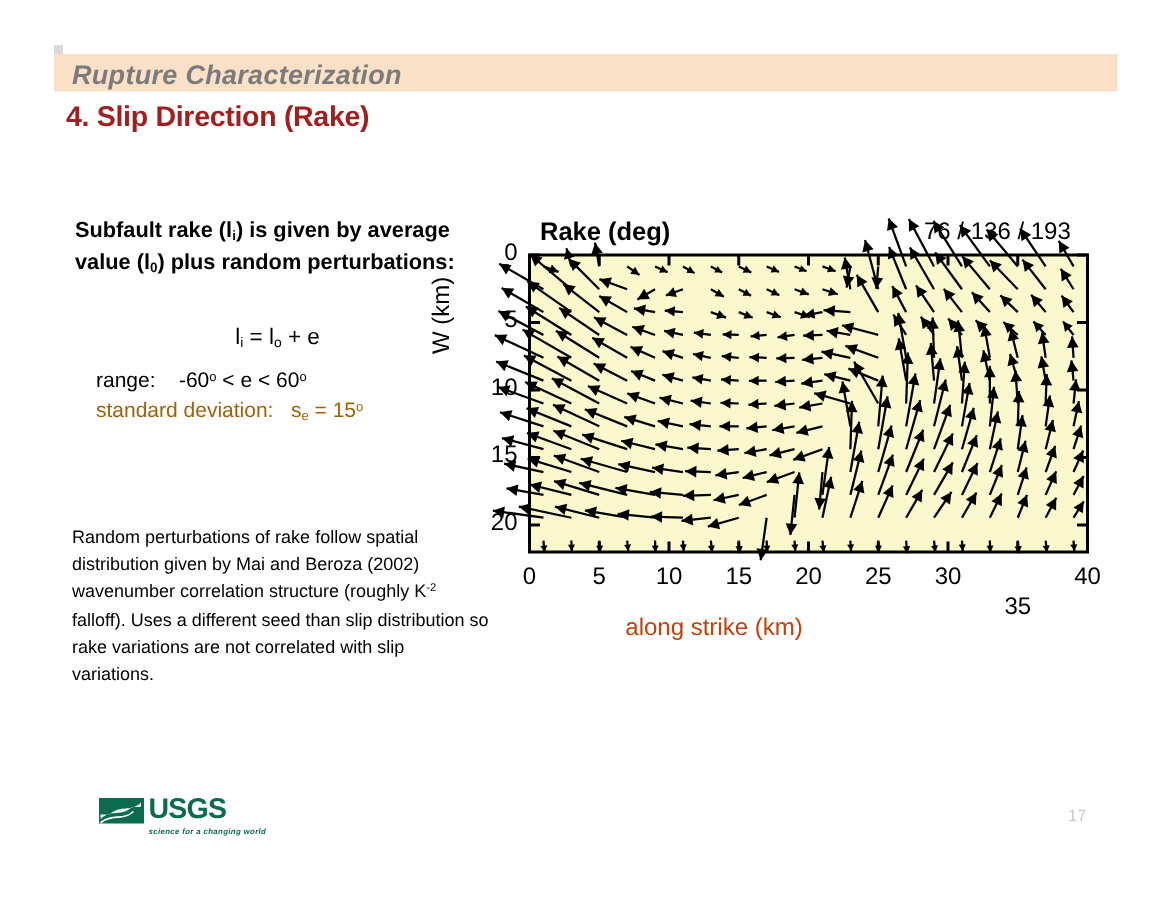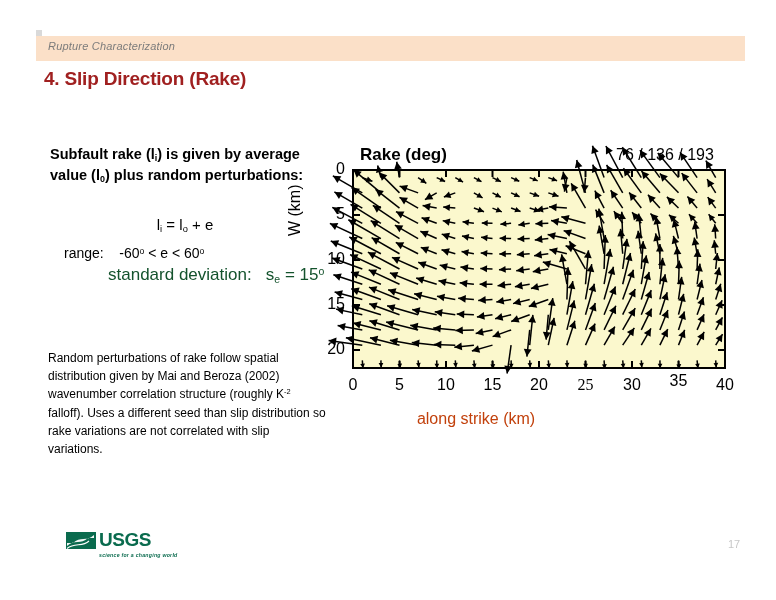--- a/index.html
+++ b/index.html
@@ -12,43 +12,44 @@
   #corner-marker{
     position:absolute;left:36px;top:30px;width:6px;height:6px;
     background:#d9d9d9;
   }
   #banner{
     position:absolute;left:36px;top:36px;width:709px;height:25px;
     background:#fbe0c8;
   }
   #banner-text{
     position:absolute;left:48px;top:40px;
-    font-size:11px;font-style:italic;color:#7b7b7b;
+    font-size:18px;font-style:italic;color:#7b7b7b;
     letter-spacing:.2px;
+    font-weight:bold;
   }
   #slide-title{
     position:absolute;left:44px;top:68px;
     font-size:19px;font-weight:bold;color:#a02020;
     letter-spacing:-.2px;
   }
   
   #lead-text{
     position:absolute;left:50px;top:144px;width:270px;
     font-size:14.5px;font-weight:bold;color:#000;line-height:1.45;
   }
   #formula{
     position:absolute;left:50px;top:216px;width:270px;
     text-align:center;font-size:15px;color:#000;
     font-family:"Liberation Sans",sans-serif;
   }
   #range-line{
     position:absolute;left:64px;top:245px;font-size:14px;color:#000;
   }
   #sd-line{
-    position:absolute;left:64px;top:265px;font-size:17px;color:#14532d;margin-left:44px;
+    position:absolute;left:64px;top:265px;font-size:14px;color:#a16207;
   }
   #para{
     position:absolute;left:48px;top:349px;width:278px;
     font-size:12px;color:#000;line-height:1.52;
   }
   sub{font-size:.62em;vertical-align:-.25em;}
   sup{font-size:.62em;vertical-align:.5em;}
   
   #plot-wrap{position:absolute;left:0;top:0;width:776px;height:600px;
     pointer-events:none;}
@@ -84,21 +85,21 @@
   #usgs-word{
     font-size:19px;font-weight:bold;color:#0a6b4e;letter-spacing:-.5px;
     font-family:"Liberation Sans",sans-serif;
   }
   #usgs-tag{
     font-size:5.2px;color:#0a6b4e;letter-spacing:.25px;
     font-style:italic;font-weight:bold;margin-top:1px;
   }
   #page-num{
     position:absolute;left:712px;top:538px;
-    font-size:11px;color:#c8c8c8;margin-left:16px;
+    font-size:11px;color:#c8c8c8;
   }
 </style>
 </head>
 <body>
 
 <div id="corner-marker"></div>
 <div id="banner" style="background: rgb(251, 224, 200);"></div>
 <div id="banner-text">Rupture Characterization</div>
 <div id="slide-title" style="color: rgb(160, 32, 32);">4. Slip Direction (Rake)</div>
 
@@ -672,23 +673,23 @@
       <div class="ytick" style="left: 315px; top: 250px;">10</div>
       <div class="ytick" style="left: 315px; top: 295px;">15</div>
       <div class="ytick" style="left: 315px; top: 340px;">20</div>
     </div>
   <div id="xtick-layer">
       <div class="xtick" style="left: 333px; top: 376px;">0</div>
       <div class="xtick" style="left: 379.5px; top: 376px;">5</div>
       <div class="xtick" style="left: 426px; top: 376px;">10</div>
       <div class="xtick" style="left: 472.5px; top: 376px;">15</div>
       <div class="xtick" style="left: 519px; top: 376px;">20</div>
-      <div class="xtick" style="left: 565.5px; top: 376px; font-family: Liberation Serif, serif;">25</div>
+      <div class="xtick" style="left: 565.5px; top: 376px;">25</div>
       <div class="xtick" style="left: 612px; top: 376px;">30</div>
-      <div class="xtick" style="left: 658.5px; top: 372px;">35</div>
+      <div class="xtick" style="left: 658.5px; top: 396px;">35</div>
       <div class="xtick" style="left: 705px; top: 376px;">40</div>
     </div>
 </div>
 
 <div id="usgs">
   <svg width="148" height="24" viewBox="0 0 148 24">
     <g>
       <rect x="0" y="2" width="30" height="17" fill="#0a6b4e"></rect>
       <path d="M1,16 C8,9 15,15 22,8 L28,8 L28,5 C21,12 14,6 7,13 L1,13 Z" fill="#ffffff" opacity="0.95"></path>
       <path d="M1,18.5 C9,12 16,17.5 23,11" stroke="#ffffff" stroke-width="1.1" fill="none"></path>

